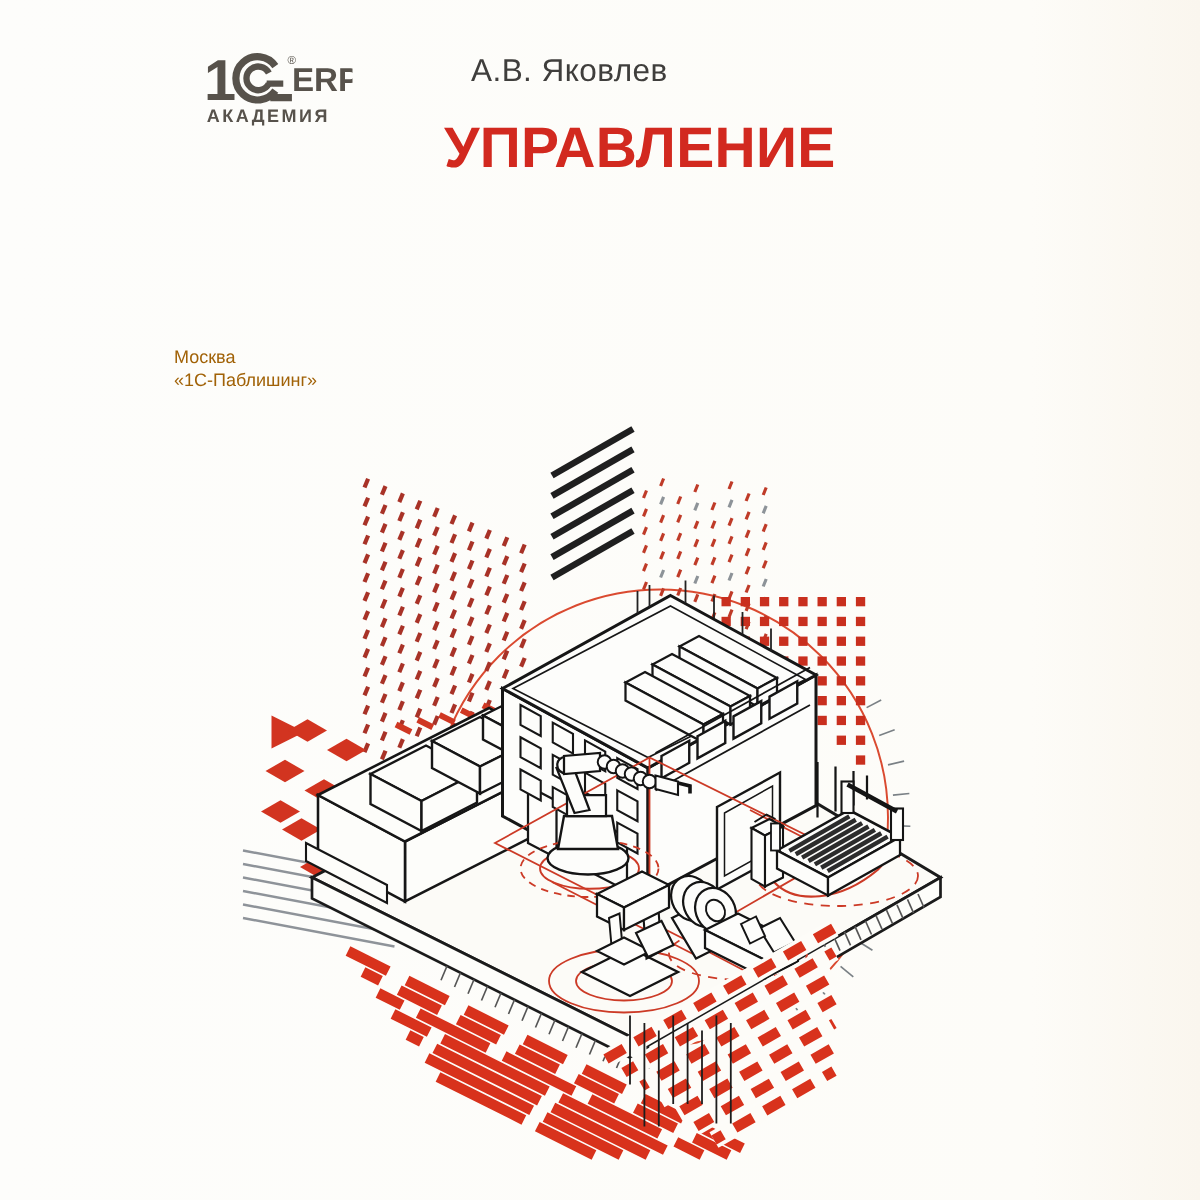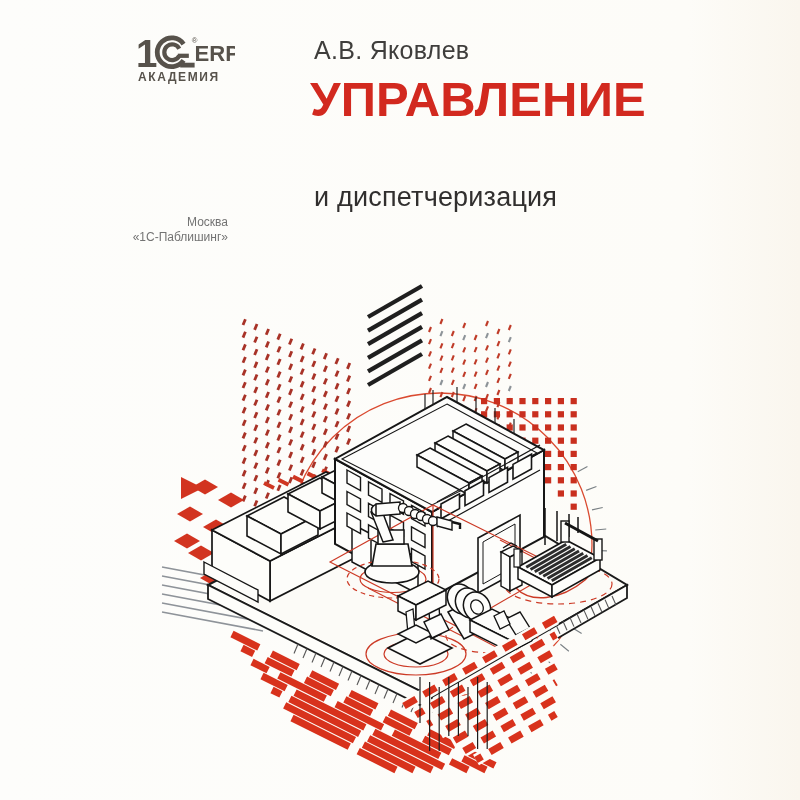--- a/index.html
+++ b/index.html
@@ -4,24 +4,24 @@
 <style>
   html,body{margin:0;padding:0;}
   body{
     width:800px;height:800px;position:relative;overflow:hidden;
     background:linear-gradient(90deg,#fdfdfb 0%,#fdfcf8 86%,#faf6ee 100%);
     font-family:"Liberation Sans",sans-serif;
     -webkit-font-smoothing:antialiased;
   }
   .abs{position:absolute;}
   #logo{left:135px;top:31px;width:100px;height:54px;}
-  #author{left:314px;top:36px;font-size:25px;color:#3f3e3c;letter-spacing:.3px;}
-  #title{left:310px;top:76px;font-size:49px;font-weight:bold;line-height:47px;color:#d2291f;letter-spacing:.2px;}
+  #author{left:314px;top:36px;font-size:21px;color:#3f3e3c;letter-spacing:.3px;}
+  #title{left:296px;top:76px;font-size:38px;font-weight:bold;line-height:47px;color:#d2291f;letter-spacing:.2px;}
   #subtitle{left:314px;top:179px;font-size:27px;line-height:37px;color:#312f2e;letter-spacing:.2px;}
-  #imprint{left:116px;top:215px;width:112px;text-align:right;font-size:12px;line-height:15px;color:#737373;}
+  #imprint{left:116px;top:231px;width:112px;text-align:left;font-size:12px;line-height:15px;color:#a16207;}
   #illu{left:0;top:268px;width:800px;height:532px;display:block;}
   .lg{fill:#57524b;}
 </style>
 </head>
 <body>
 
 <svg id="logo" class="abs" viewBox="0 0 104 54">
   <text class="lg" x="1" y="36" font-size="40" font-weight="bold">1</text>
   <g fill="none" stroke="#57524b">
     <path d="M50.5,12.5 A15 15 0 1 0 50.5,29.5" stroke-width="5"></path>
@@ -32,21 +32,20 @@
   <text class="lg" x="59" y="11" font-size="8">®</text>
   <text class="lg" x="62" y="30" font-size="23" font-weight="bold">ERP</text>
   <text class="lg" x="3" y="51" font-size="12.5" font-weight="bold" letter-spacing="1.7">АКАДЕМИЯ</text>
 </svg>
 
 <div id="author" class="abs">А.В. Яковлев</div>
 <div id="title" class="abs">
   <div>УПРАВЛЕНИЕ</div>
 </div>
 <div id="subtitle" class="abs">
-  <div>и диспетчеризация</div>
 </div>
 <div id="imprint" class="abs">
   <div>Москва</div>
   <div>«1С-Паблишинг»</div>
 </div>
 
 <svg id="illu" class="abs" viewBox="0 268 800 532">
   <g id="deco-back">
       <circle cx="440" cy="545" r="152" fill="none" stroke="#da4a30" stroke-width="1.3"></circle>
       <line x1="243" y1="325" x2="245.4" y2="319.2" stroke="#a83227" stroke-width="2.8"></line>

